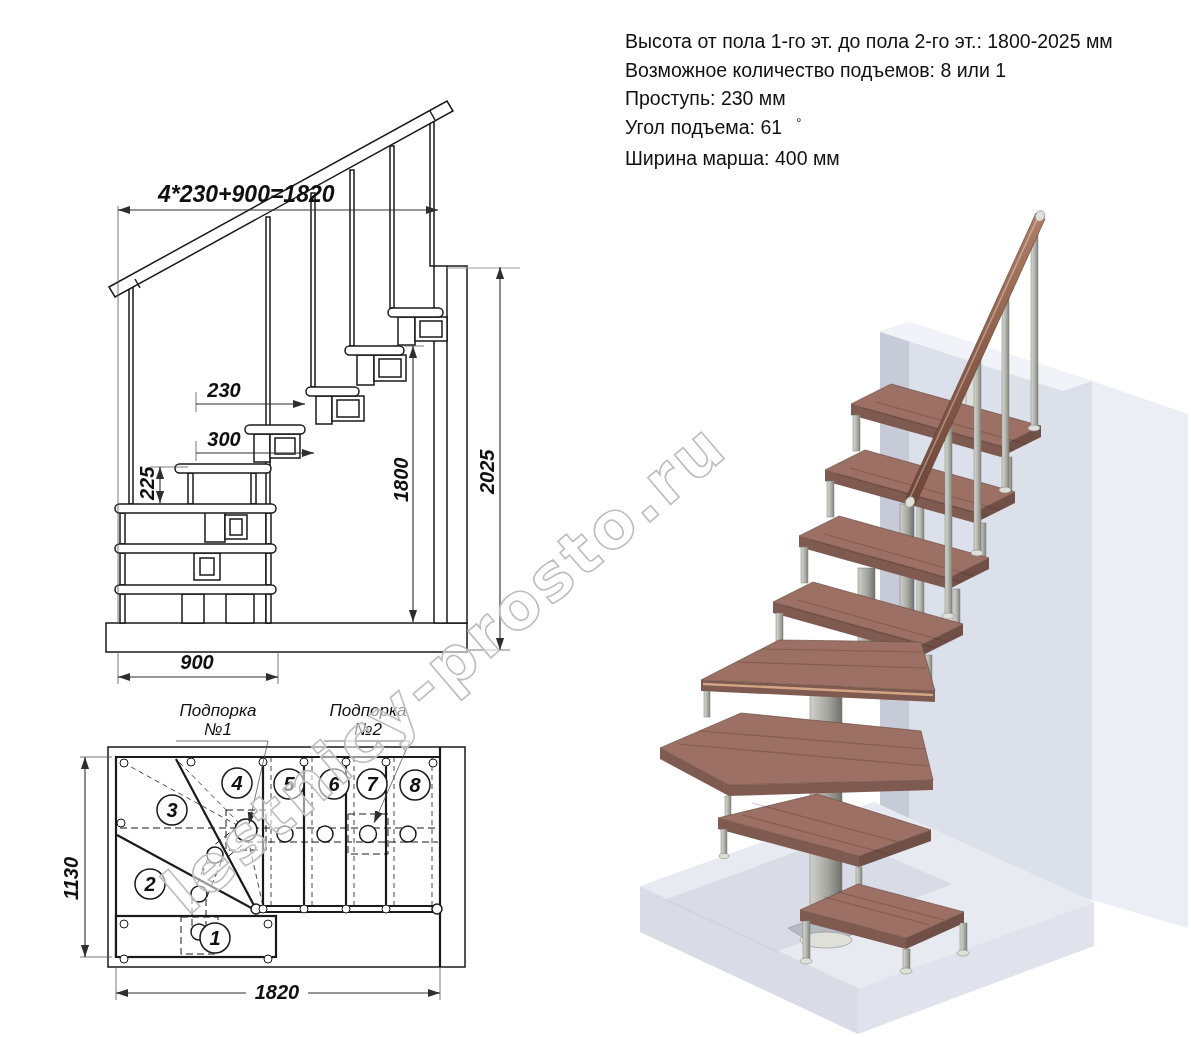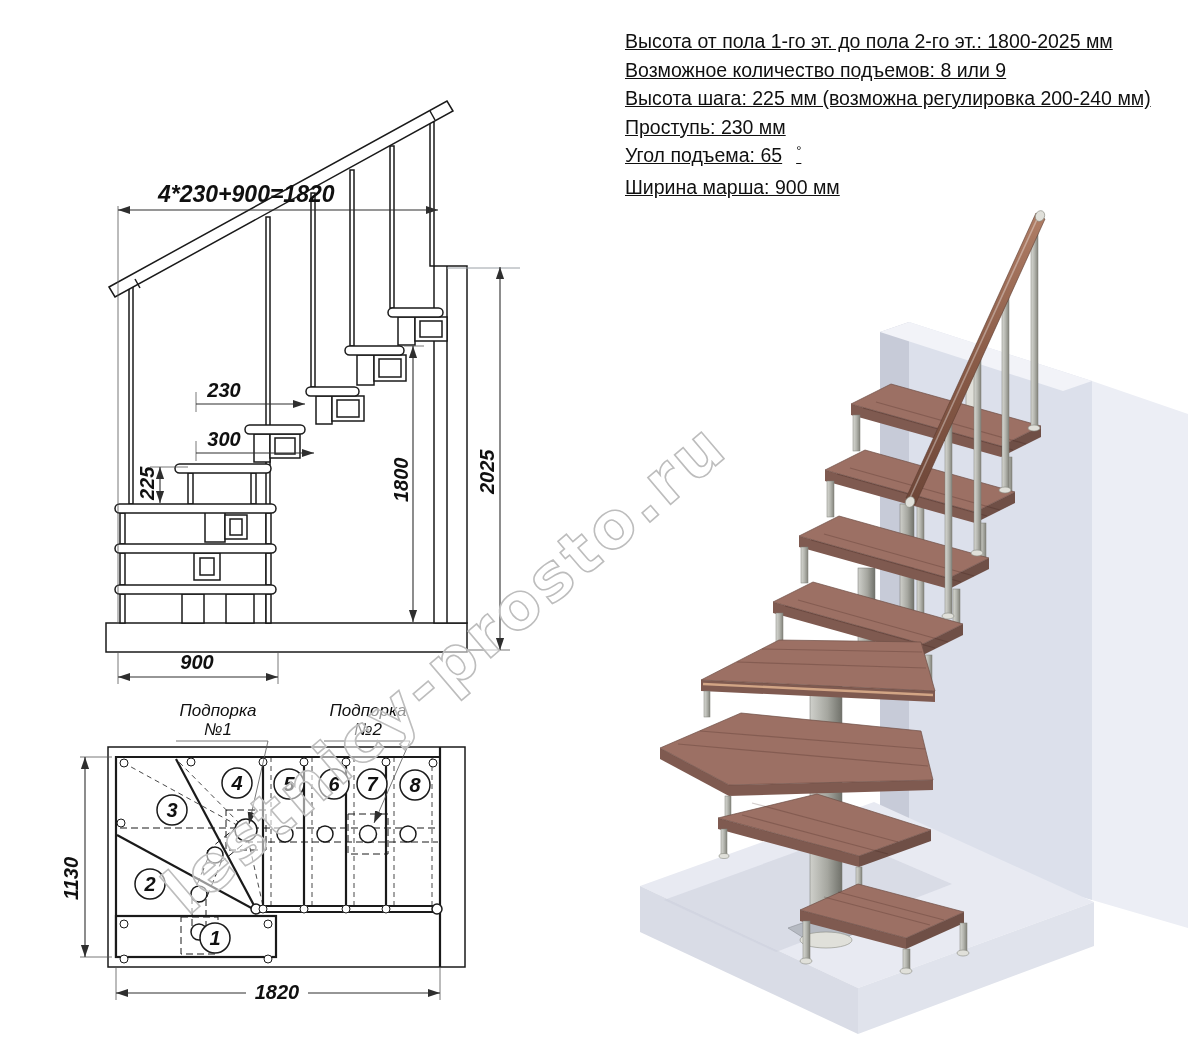--- a/index.html
+++ b/index.html
@@ -2,21 +2,21 @@
 <html style="--line: #1a1a1a; --dim: #2e2e2e; --gray: #9aa0a6; --text: #101010; --wood_top: #9c7064; --wood_front: #7f5a50; --wood_side: #6f4f46; --nosing: #d2a585; --metal_light: #e0e0da; --wall_left: #c7cbd8; --wall_front: #dce0eb; --wall_right: #eceef5; --floor_top: #e8eaf2; --floor_front: #d9dce6; --floor_side: #e0e3ec; --shadow: #ccd0dc; --watermark: #bdbdbd;"><head>
 <meta charset="utf-8">
 <style>
   html,body{margin:0;padding:0;background:#ffffff;}
   #page{position:relative;width:1191px;height:1037px;background:#fff;overflow:hidden;
         font-family:"Liberation Sans",sans-serif;}
   #scene{position:absolute;left:0;top:0;}
   
   #specs{position:absolute;left:625px;top:27px;width:560px;color:var(--text,#101010);
          font-size:19.5px;line-height:28.6px;font-family:"Liberation Sans",sans-serif;}
-  .spec-line{white-space:nowrap;text-decoration:underline;}
+  .spec-line{white-space:nowrap;}
   .deg{position:relative;top:-7px;margin-left:14px;font-size:13px;}
   
   .ln{fill:none;stroke:var(--line,#1a1a1a);stroke-width:1.5;}
   .ln2{fill:none;stroke:var(--line,#1a1a1a);stroke-width:2.2;}
   .fw{fill:#fff;stroke:var(--line,#1a1a1a);stroke-width:1.5;}
   .fw2{fill:#fff;stroke:var(--line,#1a1a1a);stroke-width:2.2;}
   .dim{fill:none;stroke:var(--dim,#2e2e2e);stroke-width:1.1;}
   .ext{fill:none;stroke:#555;stroke-width:.8;}
   .gray{fill:none;stroke:var(--gray,#9aa0a6);stroke-width:1;}
   .dash{fill:none;stroke:var(--line,#1a1a1a);stroke-width:1;stroke-dasharray:7 4;}
@@ -428,22 +428,21 @@
       <polygon points="906,498 1036,213 1045,219 915,505" fill="url(#gwood)" stroke="#5e3d30" stroke-width=".6"></polygon>
       <line x1="909" y1="500" x2="1039" y2="215" stroke="rgba(255,255,255,.35)" stroke-width="1.6"></line>
       <ellipse class="mflange" cx="910" cy="502" rx="5.5" ry="4.5" transform="rotate(-65 910 502)"></ellipse>
       <ellipse class="mflange" cx="1040" cy="216" rx="5.5" ry="4.5" transform="rotate(-65 1040 216)"></ellipse>
     </g>
   </g>
 </svg>
 
 <div id="specs">
   <div class="spec-line">Высота от пола 1-го эт. до пола 2-го эт.: 1800-2025 мм</div>
-  <div class="spec-line">Возможное количество подъемов: 8 или 9</div>
-  <div class="spec-line">Высота шага: 225 мм (возможна регулировка 200-240 мм)</div>
+  <div class="spec-line">Возможное количество подъемов: 8 или 1</div>
   <div class="spec-line">Проступь: 230 мм</div>
   <div class="spec-line">
-    <span>Угол подъема: 65</span><span class="deg">°</span>
+    <span>Угол подъема: 61</span><span class="deg">°</span>
   </div>
-  <div class="spec-line">Ширина марша: 900 мм</div>
+  <div class="spec-line">Ширина марша: 400 мм</div>
 </div>
 
 </div>
 
 </body></html>

